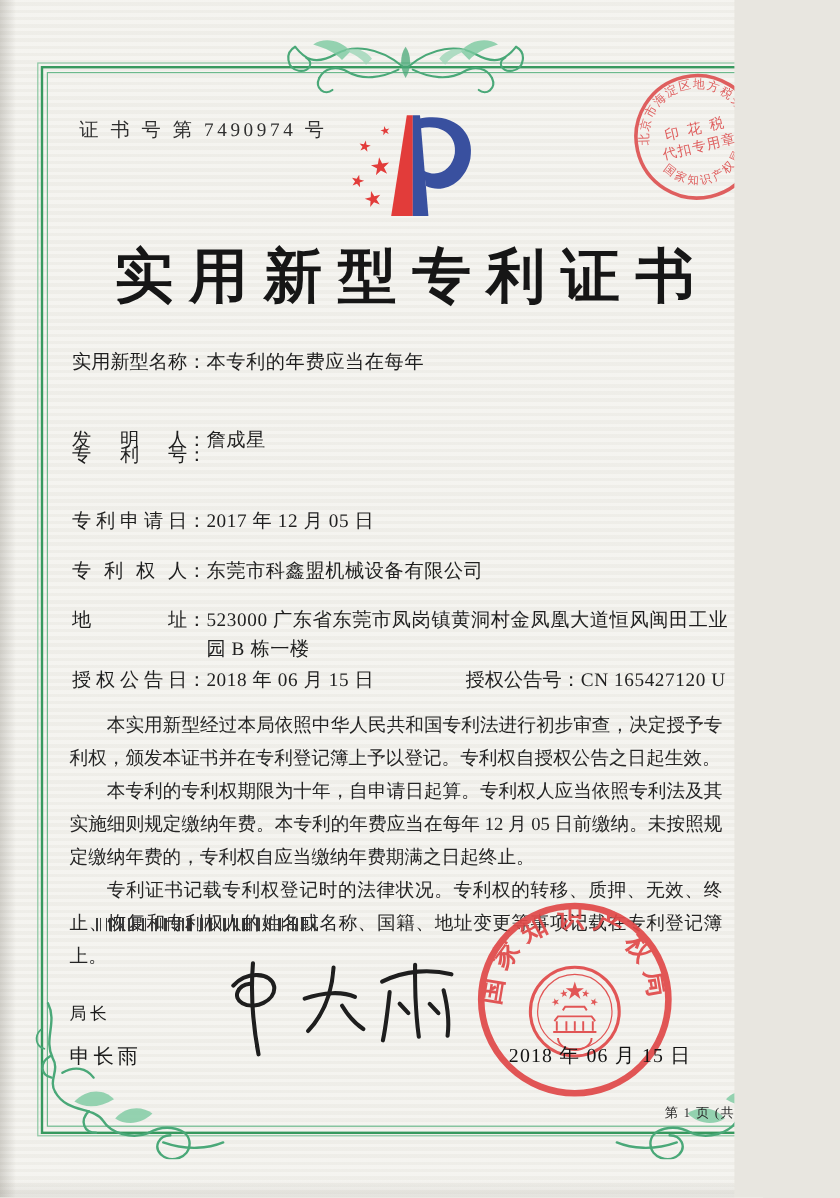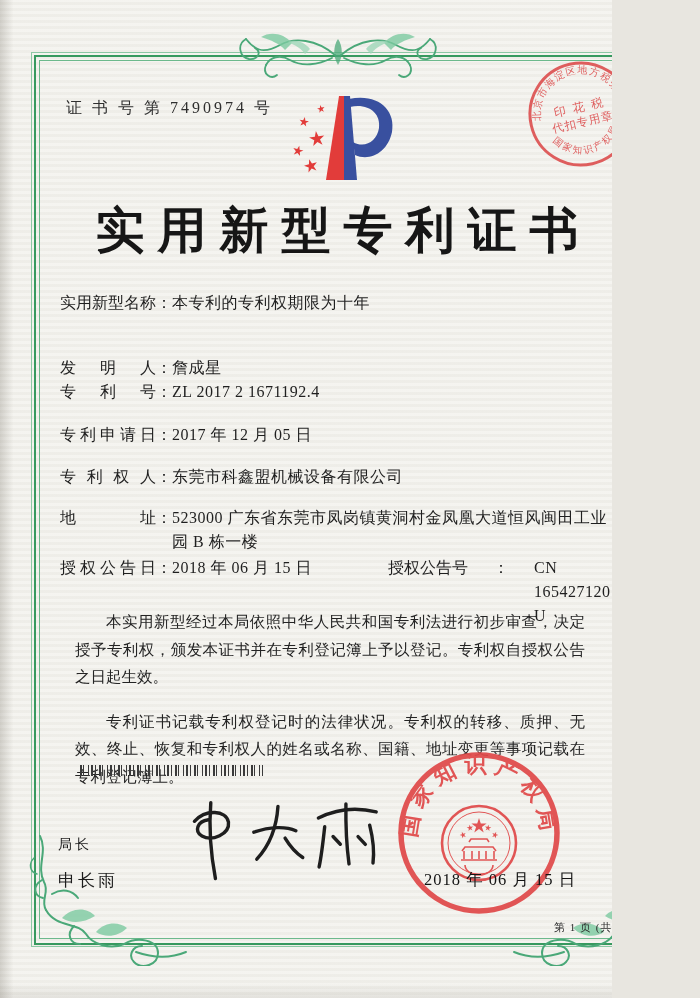--- a/index.html
+++ b/index.html
@@ -37,30 +37,30 @@
   .title{
     position:absolute;left:31px;top:198px;width:612px;text-align:center;
     font-size:49px;font-weight:600;letter-spacing:13px;color:#161616;
     text-indent:13px;white-space:nowrap;
   }
   .frow{position:absolute;left:60px;display:flex;align-items:flex-start;
     font-size:16px;color:#1f1f1f;line-height:24px;}
   .flabel{flex:0 0 96px;text-align:justify;text-align-last:justify;white-space:nowrap;overflow:hidden;}
   .fcolon{flex:0 0 16px;}
   .fvalue{max-width:472px;letter-spacing:.5px;}
-  .f-name{top:291px}.f-inventor{top:356px}.f-patno{top:380px}
+  .f-name{top:291px}.f-inventor{top:356px}.f-patno{top:368px}
   .f-filing{top:423px}.f-patentee{top:465px}.f-address{top:506px}
   .f-grantdate{top:556px}
-  .f-grantno{top:556px;left:388px;gap:25px;}
+  .f-grantno{top:556px;left:388px;}
   .f-grantno .flabel{flex-basis:80px;}
   .body-text{
     position:absolute;left:58px;top:591px;width:544px;
     font-size:15.5px;line-height:27.5px;color:#242424;text-align:justify;
   }
-  .body-text p{margin:17px;text-indent:2em;}
+  .body-text p{margin:0;text-indent:2em;}
   
   .barcode{
     position:absolute;left:80px;top:765px;width:183px;height:11px;
     background-image:
       repeating-linear-gradient(90deg,#3a3a3a 0 2px,transparent 2px 3px,#3a3a3a 3px 4px,transparent 4px 8px,#3a3a3a 8px 9px,transparent 9px 11px,#3a3a3a 11px 13px,transparent 13px 15px,#3a3a3a 15px 16px,transparent 16px 19px);
   }
   
   .sig-title{position:absolute;left:58px;top:836px;font-size:14px;letter-spacing:3px;color:#1d1d1d;
     font-family:Liberation Sans, sans-serif;}
   .sig-name{position:absolute;left:58px;top:869px;font-size:17px;letter-spacing:3px;color:#1d1d1d;
@@ -150,31 +150,30 @@
     </text>
     <text x="55" y="52" font-size="12" fill="#dd5252" text-anchor="middle" letter-spacing="2">印 花 税</text>
     <text x="55" y="67" font-size="11.5" fill="#dd5252" text-anchor="middle" letter-spacing="1">代扣专用章</text>
   </svg>
 
   <div class="title">实用新型专利证书</div>
 
   <div class="frow f-name">
     <span class="flabel">实用新型名称</span>
       <span class="fcolon">：</span>
-      <span class="fvalue">本专利的专利权期限为十年</span>
+      <span class="fvalue">本专利的年费应当在每年</span>
   </div>
   <div class="frow f-inventor">
     <span class="flabel">发明人</span>
       <span class="fcolon">：</span>
       <span class="fvalue">詹成星</span>
   </div>
   <div class="frow f-patno">
     <span class="flabel">专利号</span>
       <span class="fcolon">：</span>
-      <span class="fvalue">ZL 2017 2 1671192.4</span>
   </div>
   <div class="frow f-filing">
     <span class="flabel">专利申请日</span>
       <span class="fcolon">：</span>
       <span class="fvalue">2017 年 12 月 05 日</span>
   </div>
   <div class="frow f-patentee">
     <span class="flabel">专利权人</span>
       <span class="fcolon">：</span>
       <span class="fvalue">东莞市科鑫盟机械设备有限公司</span>
@@ -190,20 +189,21 @@
       <span class="fvalue">2018 年 06 月 15 日</span>
   </div>
   <div class="frow f-grantno">
     <span class="flabel">授权公告号</span>
       <span class="fcolon">：</span>
       <span class="fvalue">CN 165427120 U</span>
   </div>
 
   <div class="body-text">
     <p>本实用新型经过本局依照中华人民共和国专利法进行初步审查，决定授予专利权，颁发本证书并在专利登记簿上予以登记。专利权自授权公告之日起生效。</p>
+    <p>本专利的专利权期限为十年，自申请日起算。专利权人应当依照专利法及其实施细则规定缴纳年费。本专利的年费应当在每年 12 月 05 日前缴纳。未按照规定缴纳年费的，专利权自应当缴纳年费期满之日起终止。</p>
     <p>专利证书记载专利权登记时的法律状况。专利权的转移、质押、无效、终止、恢复和专利权人的姓名或名称、国籍、地址变更等事项记载在专利登记簿上。</p>
   </div>
 
   <div class="barcode"></div>
 
   <div class="sig-title">局长</div>
   <div class="sig-name">申长雨</div>
 
   <svg class="autograph" width="215" height="100" viewBox="0 0 215 100">
     <g fill="none" stroke="#1e1e1e" stroke-width="3.4" stroke-linecap="round" transform="rotate(-2 107 50)">

